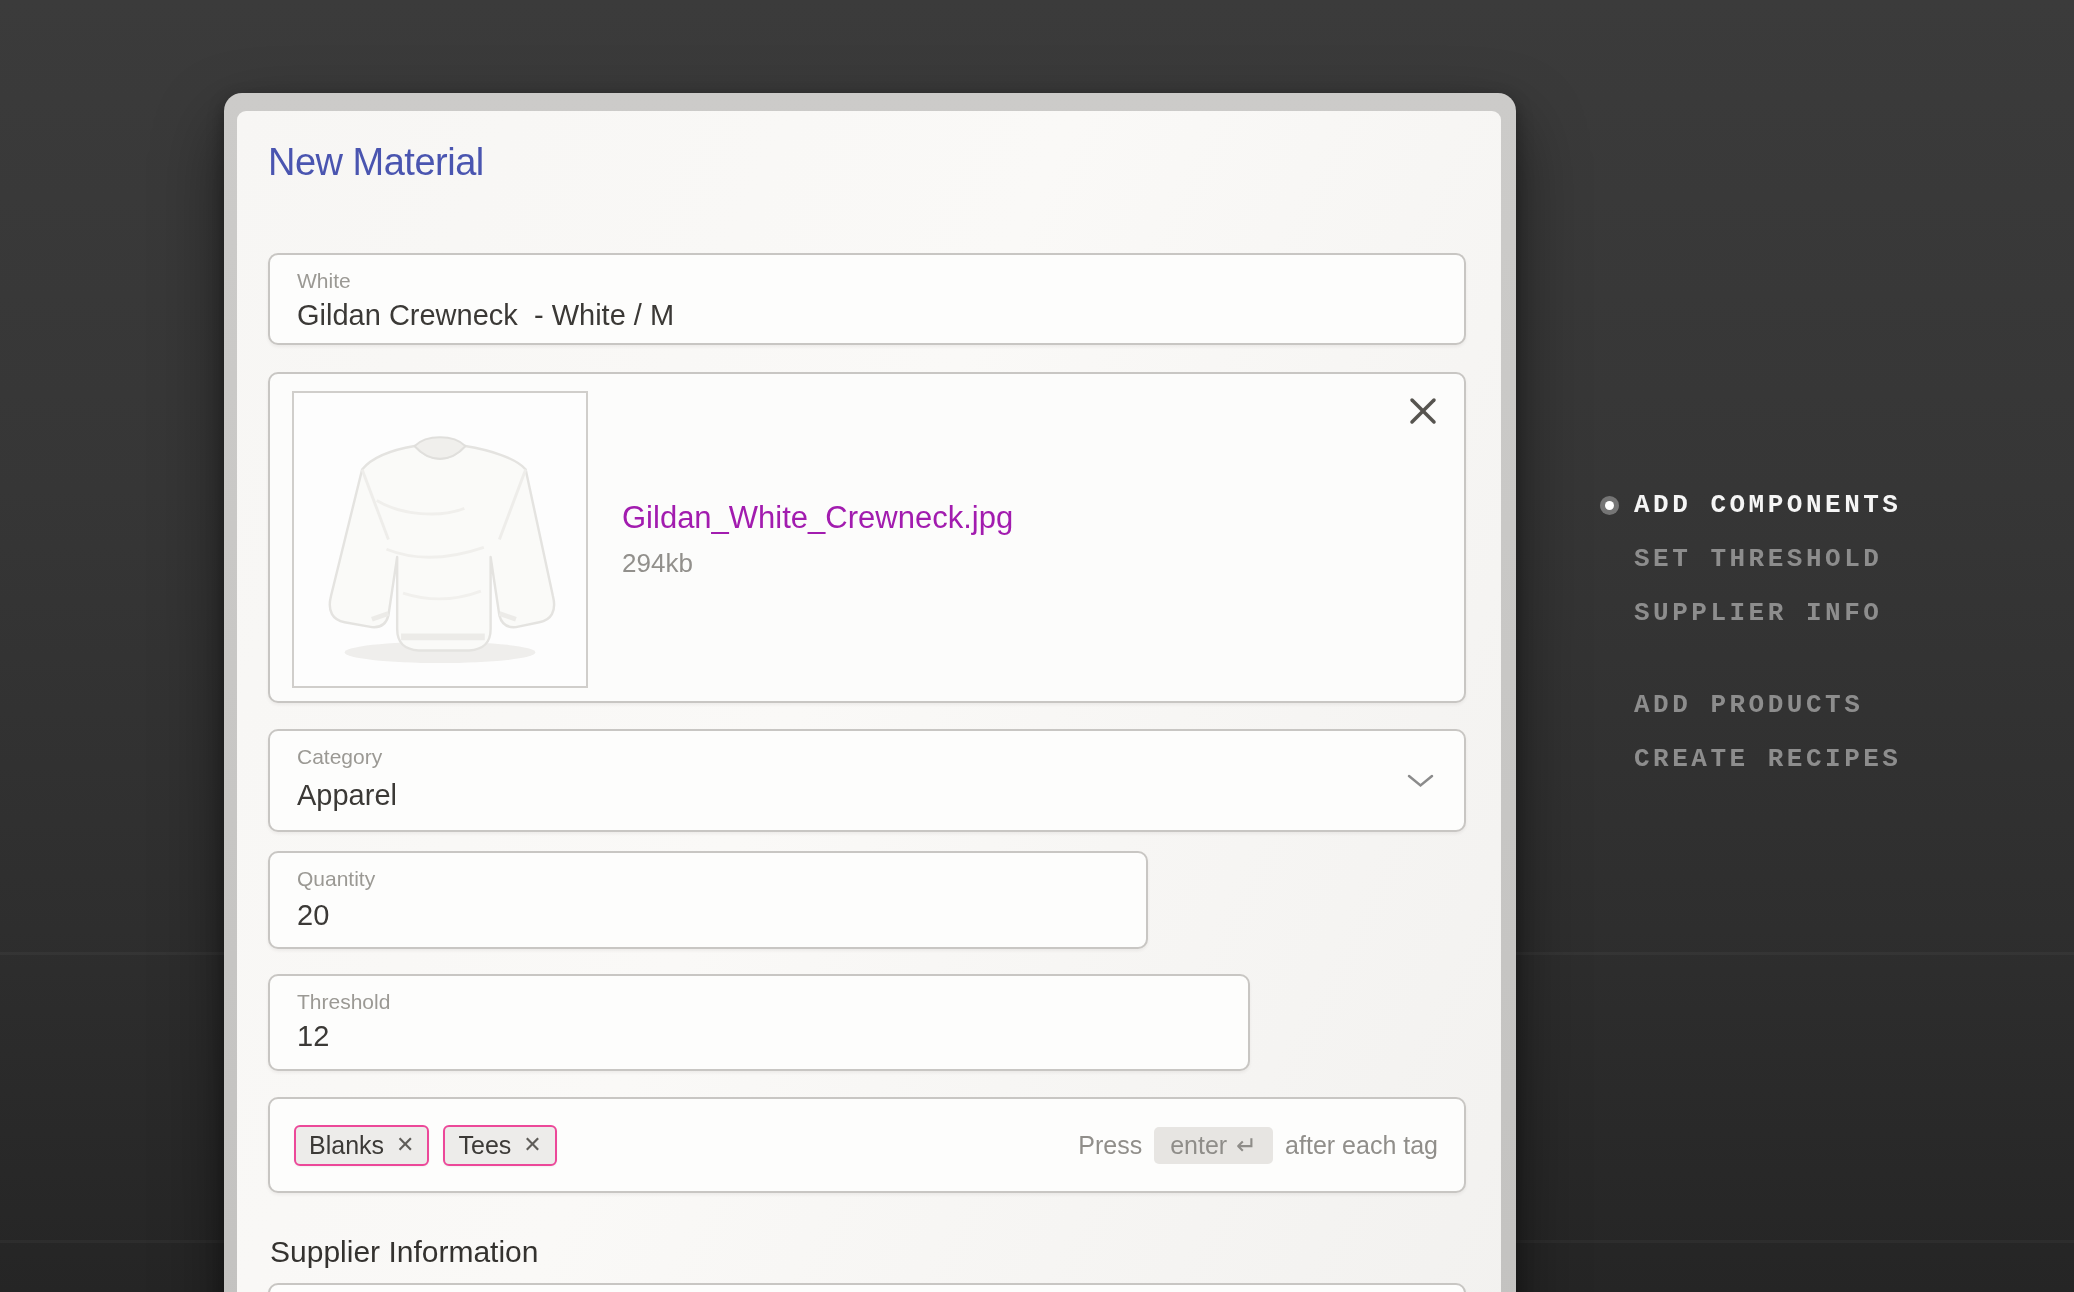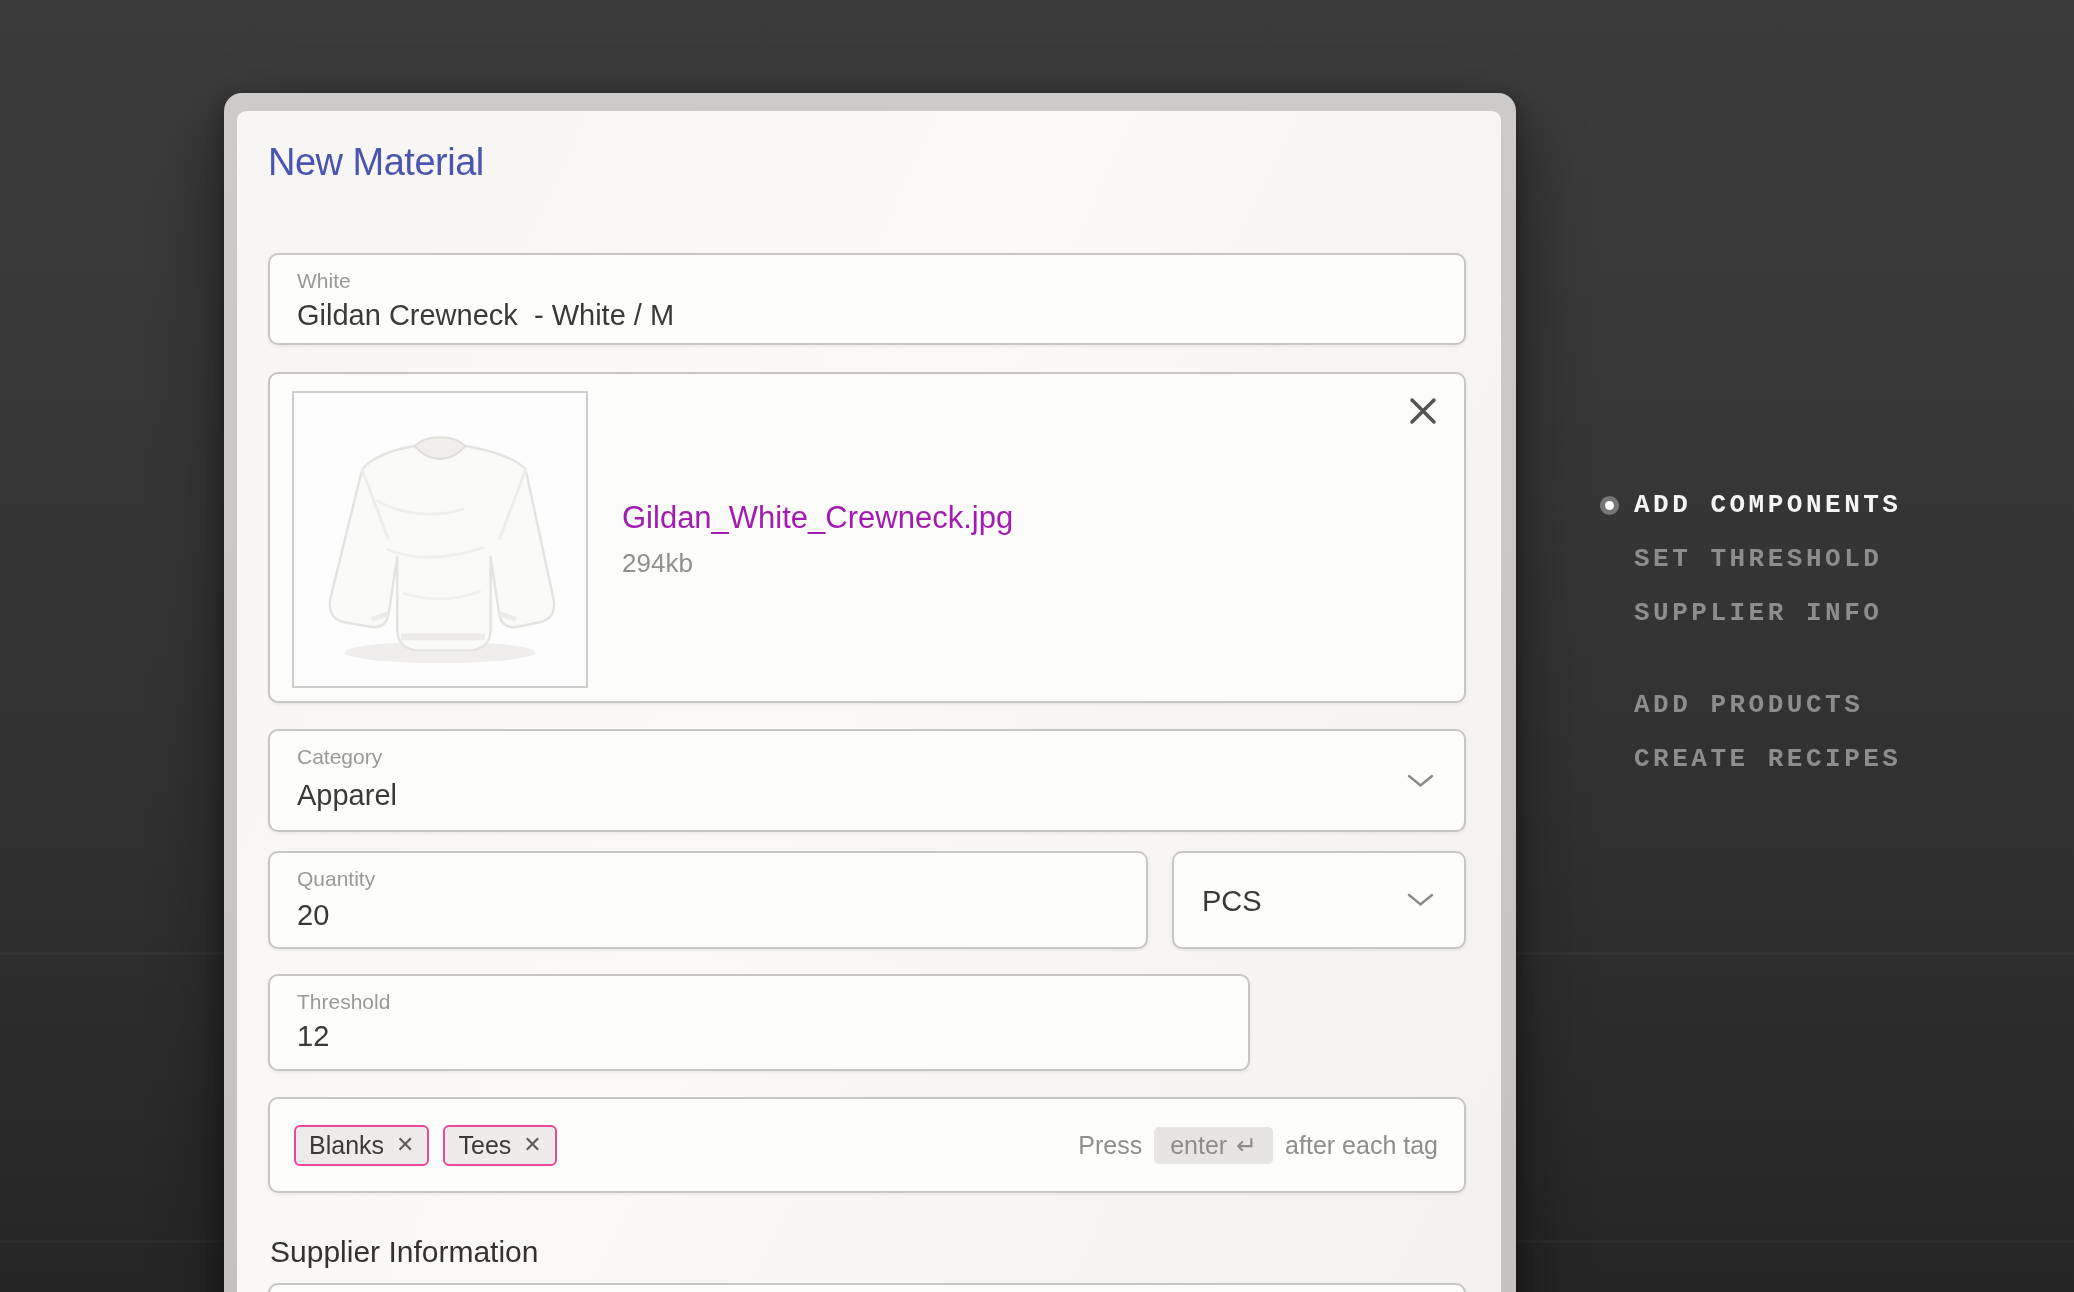--- a/index.html
+++ b/index.html
@@ -179,28 +179,20 @@
               <path d="M2 2 L13.5 11.5 L25 2" fill="none" stroke="#8b8b8b" stroke-width="2.5" stroke-linecap="round"></path>
             </svg>
         </div>
       </div>
 
       <div class="field f-quantity">
         <div class="field-label">Quantity</div>
         <div class="field-value">20</div>
       </div>
 
-      <div class="field f-unit">
-        <div class="field-value">PCS</div>
-        <div class="chevron">
-          <svg width="27" height="14" viewBox="0 0 27 14">
-              <path d="M2 2 L13.5 11.5 L25 2" fill="none" stroke="#8b8b8b" stroke-width="2.5" stroke-linecap="round"></path>
-            </svg>
-        </div>
-      </div>
 
       <div class="field f-threshold">
         <div class="field-label">Threshold</div>
         <div class="field-value">12</div>
       </div>
 
       <div class="field f-tags">
         <div class="chips">
           <div class="chip">
             <span>Blanks</span>

